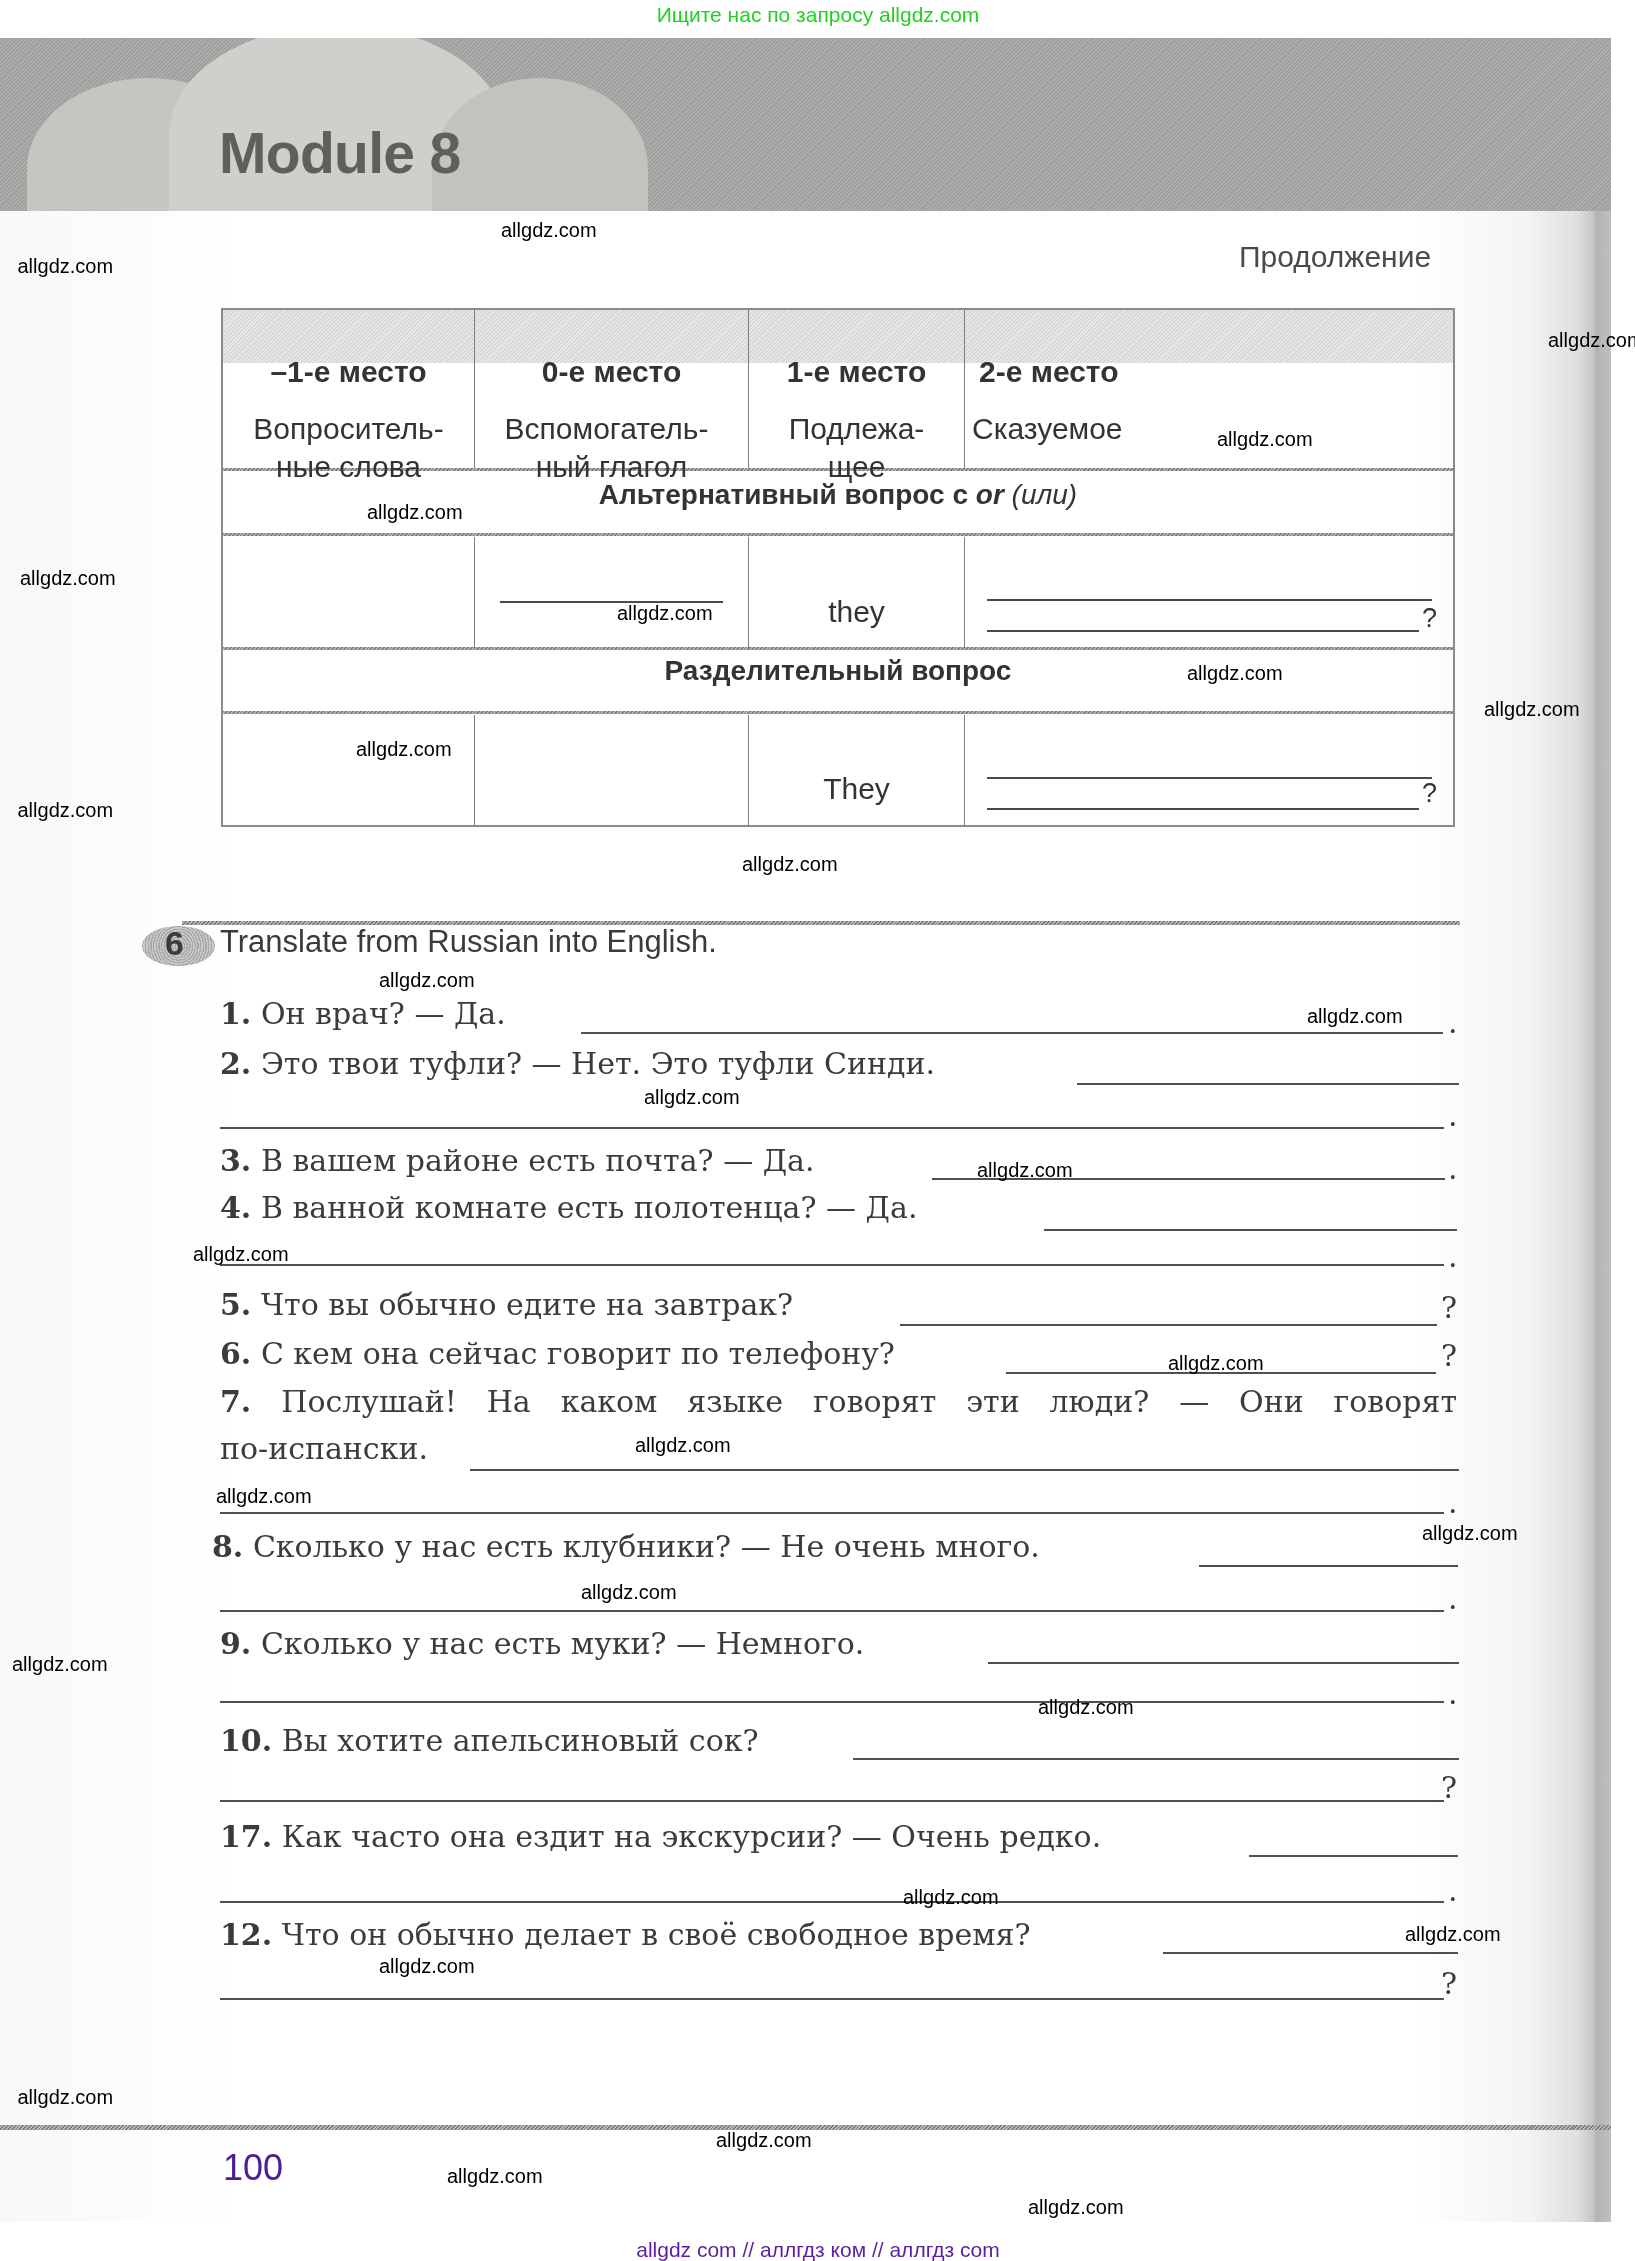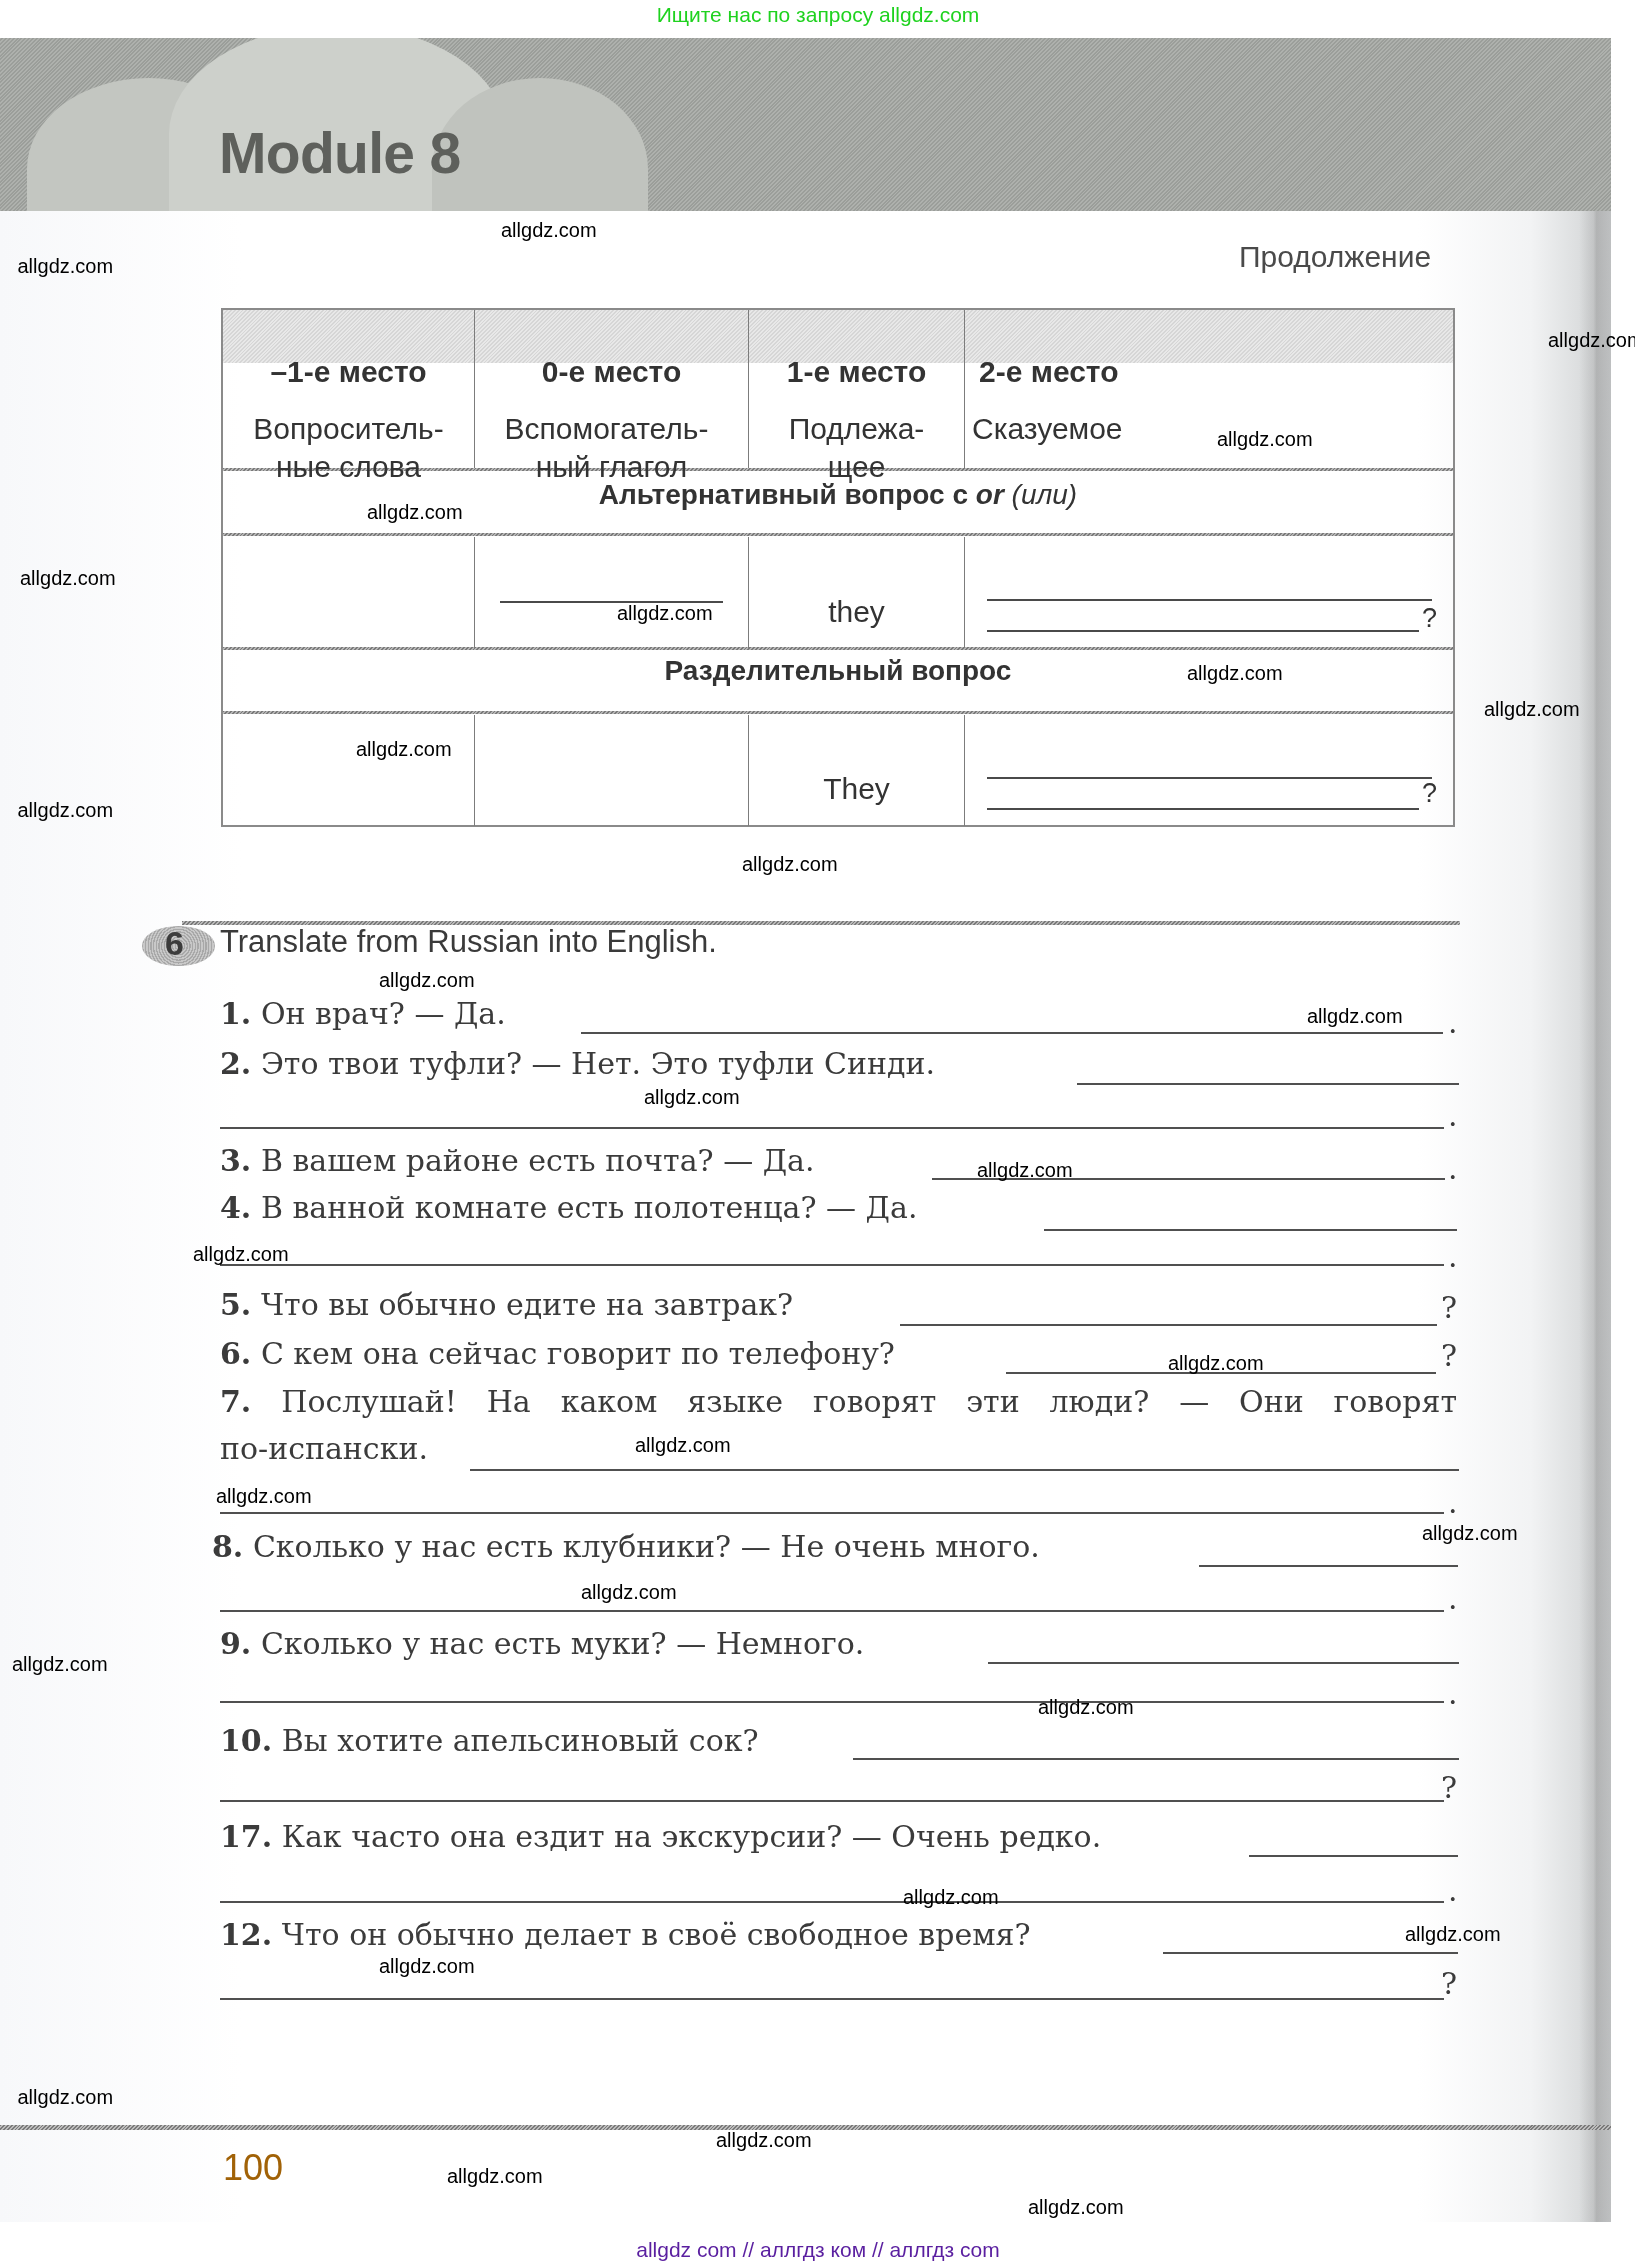--- a/index.html
+++ b/index.html
@@ -61,21 +61,21 @@
     background: repeating-radial-gradient(circle, #a8a8a8 0 1.3px, #c8c8c8 1.3px 2.7px); }
   .ex-num { left: 165px; top: 924px; font-size: 34px; font-weight: bold; color: #3c3c3c; }
   .ex-instr { left: 220px; top: 924px; font-size: 31px; color: #3a3a3a; }
   .item { position: absolute; font-family: "DejaVu Serif", "Liberation Serif", serif; font-size: 30px; color: #3b3b3b; white-space: nowrap; }
   .item b { font-weight: bold; }
   .ans-line { position: absolute; height: 2px; background: #505050; }
   .punct { position: absolute; font-family: "DejaVu Serif", serif; font-size: 30px; color: #3b3b3b; }
   .wm { position: absolute; font-size: 20px; color: #000; font-family: "Liberation Sans", sans-serif; }
   .footer-sep { left: 0; top: 2125px; width: 1611px; height: 5.4px;
     background: repeating-linear-gradient(135deg, #7a7a7a 0 1.3px, #bdbdbd 1.3px 2.7px); }
-  .page-num { left: 223px; top: 2147px; font-size: 36px; color: #a16207; }
+  .page-num { left: 223px; top: 2147px; font-size: 36px; color: #4c1d95; }
   .bottom-links { left: 0; width: 1636px; top: 2238px; text-align: center; font-size: 21px; color: #5a1fa0; }
 </style>
 </head>
 <body>
 
 <div class="abs top-watermark">Ищите нас по запросу allgdz.com</div>
 
 <div class="abs page"></div>
 <div class="abs page-edge"></div>
 

